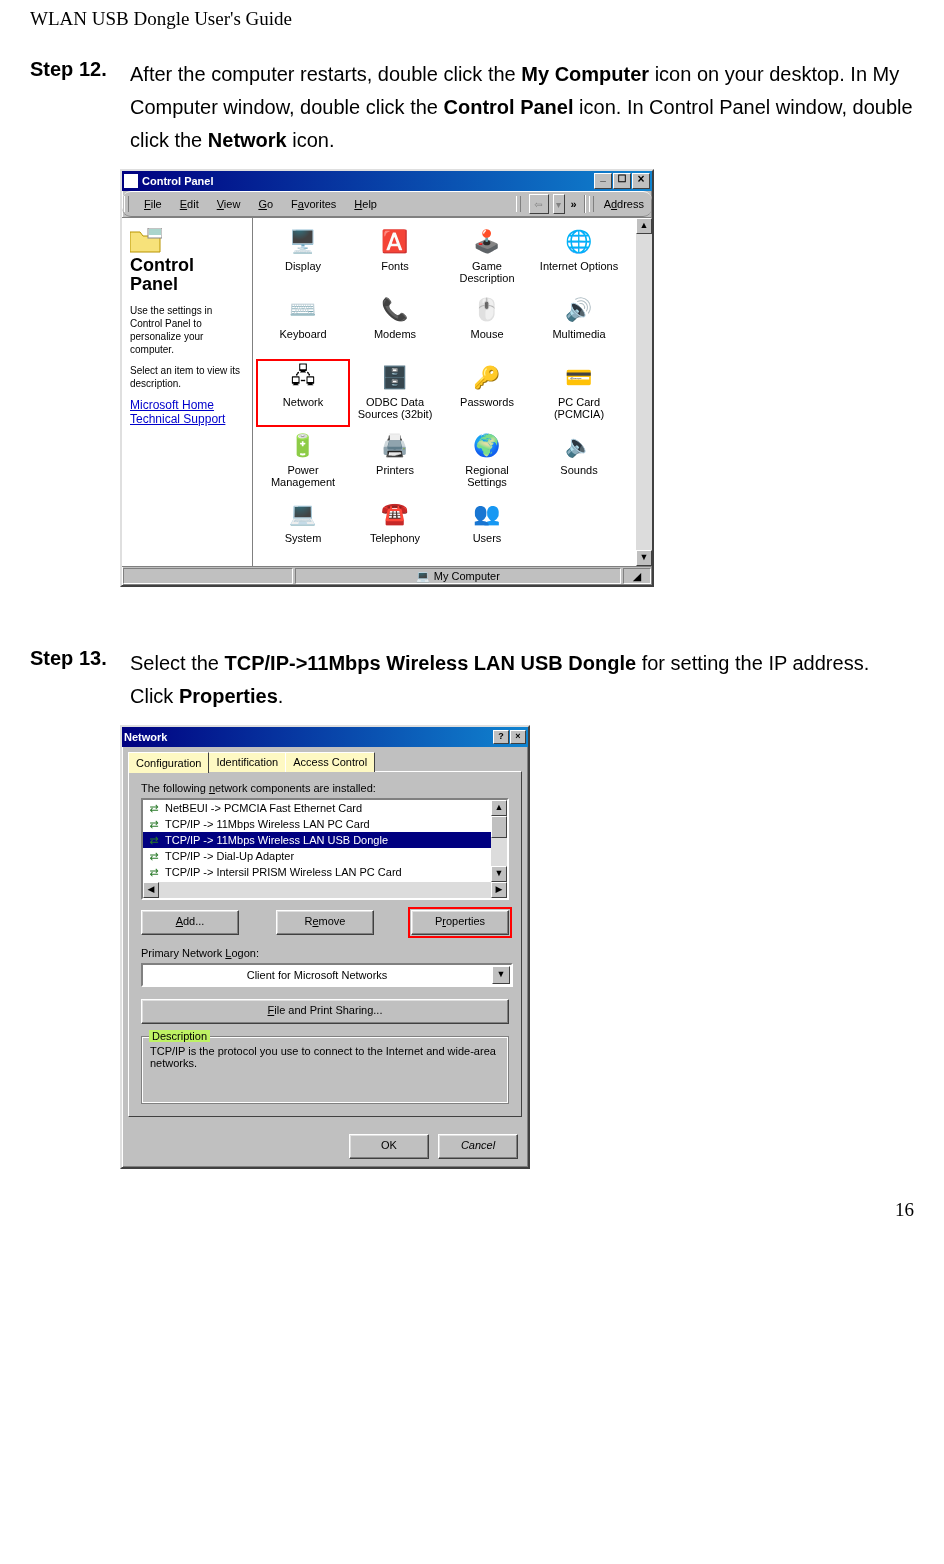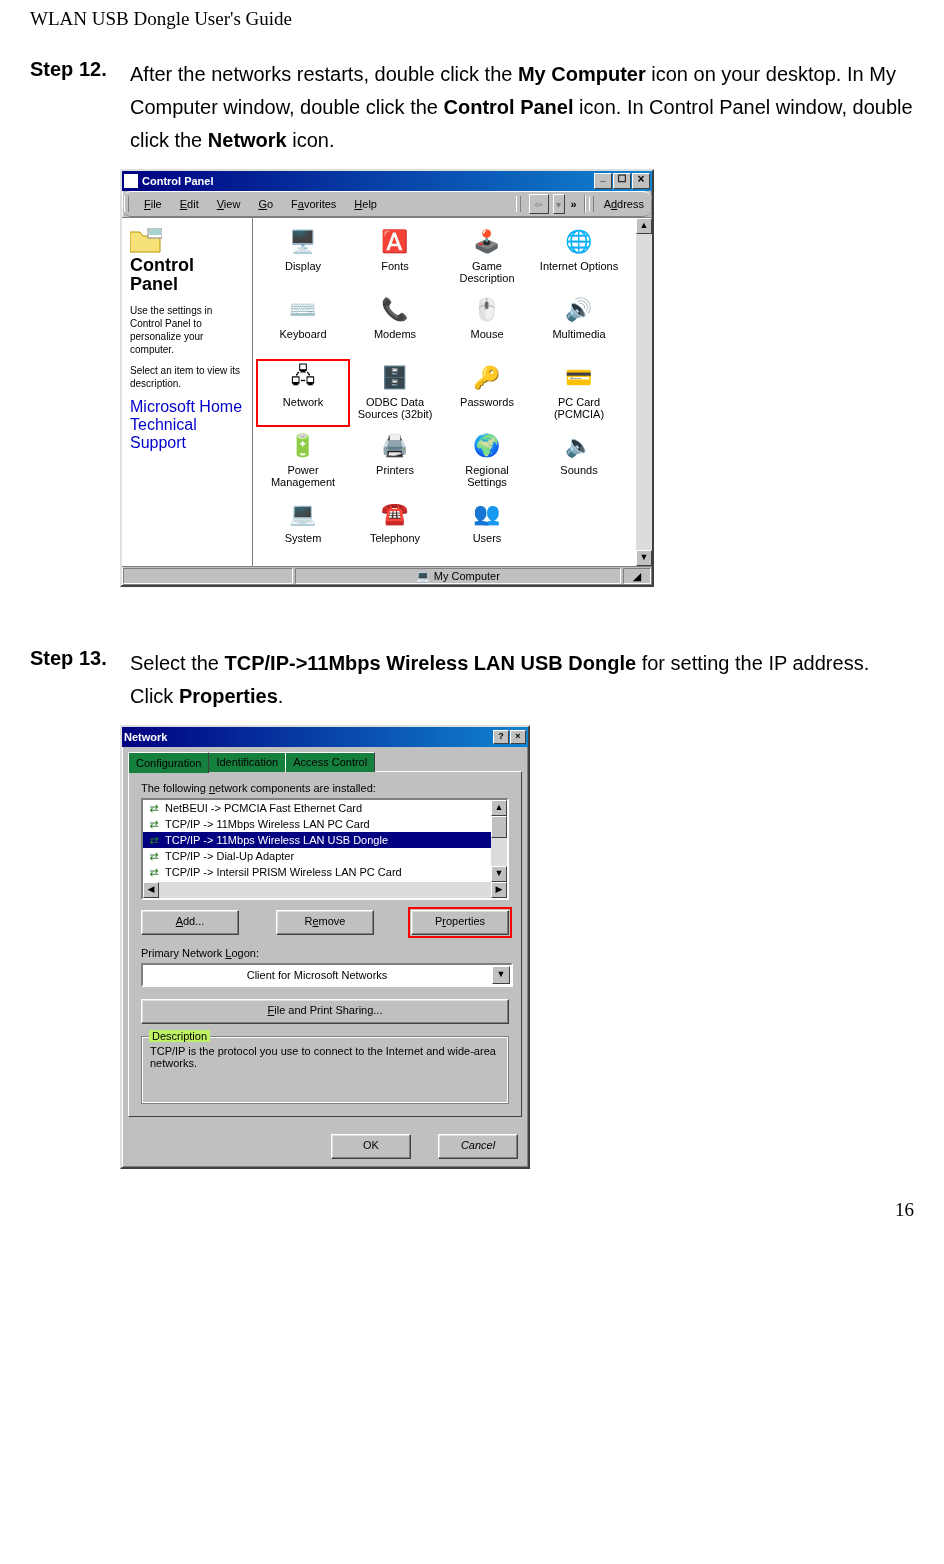--- a/index.html
+++ b/index.html
@@ -146,21 +146,21 @@
     border-right: 1px solid #808080;
     font-family: Verdana, Arial, sans-serif;
   }
   .cp-left .folder-ico {
     width: 32px; height: 26px;
     margin-bottom: 2px;
   }
   .cp-left .folder-ico svg { width: 32px; height: 26px; }
   .cp-title { font-weight: bold; font-size: 18px; line-height: 1.05; margin-bottom: 10px; font-family: Arial; }
   .cp-desc { font-size: 10px; line-height: 1.3; margin-bottom: 8px; }
-  .cp-link { color: #0000cc; font-size: 16px; display: block; }
+  .cp-link { color: #0000cc; text-decoration: underline; font-size: 12px; display: block; }
 
   .cp-icons-wrap { position: relative; flex: 1; background: #fff; }
   .cp-icons {
     padding: 6px 4px 4px 4px;
     display: grid;
     grid-template-columns: repeat(4, 92px);
     row-gap: 2px;
   }
   .ico-cell {
     display: flex;
@@ -227,21 +227,21 @@
     font-size: 11px;
   }
   .tabstrip {
     display: flex;
     align-items: flex-end;
     padding: 4px 6px 0 6px;
     position: relative;
     z-index: 2;
   }
   .tab {
-    background: #15803d;
+    background: #fef9c3;
     border: 1px solid;
     border-color: #fff #404040 transparent #fff;
     border-bottom: none;
     padding: 3px 7px 4px 7px;
     position: relative;
     margin-right: -1px;
   }
   .tab.active {
     border-color: #fff #404040 #c0c0c0 #fff;
     z-index: 3;
@@ -292,21 +292,21 @@
   .list-vscroll .thumb { position:absolute; top:16px; left:0; width:16px; height:22px; background:#c0c0c0; border:1px solid; border-color:#fff #404040 #404040 #fff; box-sizing:border-box;}
   .list-hscroll {
     position: absolute;
     left: 2px; right: 2px; bottom: 2px;
     height: 16px;
     background: #dcdcdc;
   }
   .list-hscroll .sbtn { width:16px; height:16px; background:#c0c0c0; border:1px solid; border-color:#fff #404040 #404040 #fff; box-sizing:border-box; font-size:9px; text-align:center; line-height:12px; display:inline-block;}
   .list-hscroll .right { position:absolute; right:0; top:0; }
 
-  .btnrow { display:flex; gap: 27px; margin-top: 10px; }
+  .btnrow { display:flex; gap: 9px; margin-top: 10px; }
   .btnrow.right { justify-content: flex-end; padding: 6px 10px 8px 0; }
   .btn {
     min-width: 96px;
     height: 23px;
     background: #c0c0c0;
     border: 1px solid;
     border-color: #fff #404040 #404040 #fff;
     box-shadow: inset -1px -1px 0 #808080, inset 1px 1px 0 #dfdfdf;
     text-align: center;
     line-height: 21px;
@@ -343,21 +343,21 @@
 </style>
 </head>
 <body>
 
 <div class="page">
   <div class="running-head">WLAN USB Dongle User's Guide</div>
 
   <div class="step-block">
     <div class="step-label">Step 12.</div>
     <div class="step-body">
-      <span>After the networks restarts, double click the </span><span class="b">My Computer</span><span> icon on your desktop. In My Computer window, double click the </span><span class="b">Control Panel</span><span> icon. In Control Panel window, double click the </span><span class="b">Network</span><span> icon.</span>
+      <span>After the computer restarts, double click the </span><span class="b">My Computer</span><span> icon on your desktop. In My Computer window, double click the </span><span class="b">Control Panel</span><span> icon. In Control Panel window, double click the </span><span class="b">Network</span><span> icon.</span>
     </div>
   </div>
 
   <div class="fig-wrap">
     <div class="win" style="width:530px;">
       <div class="titlebar">
         <span class="ticon">⚙</span>
         <span>Control Panel</span>
         <span class="spacer"></span>
         <span class="title-btn min"></span>

